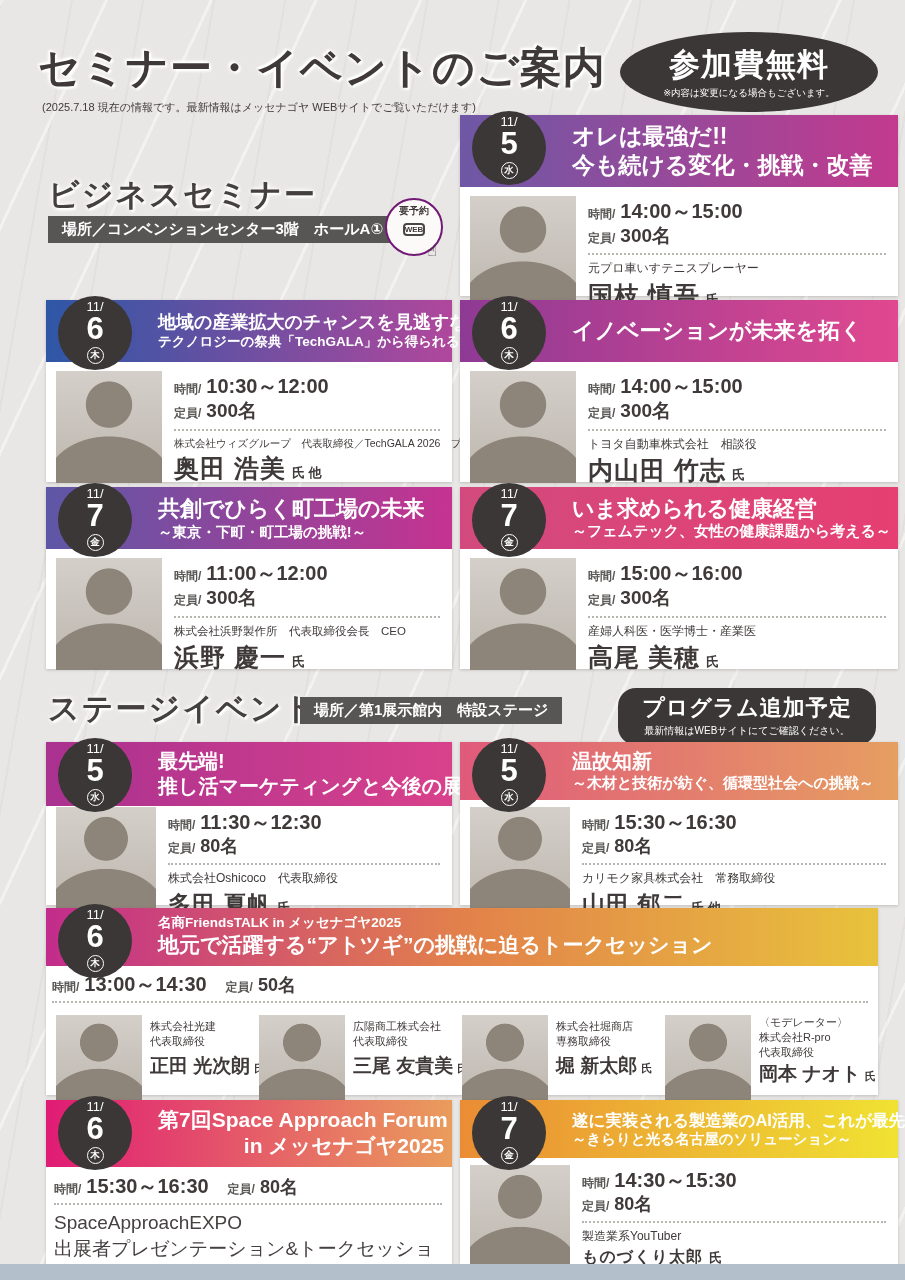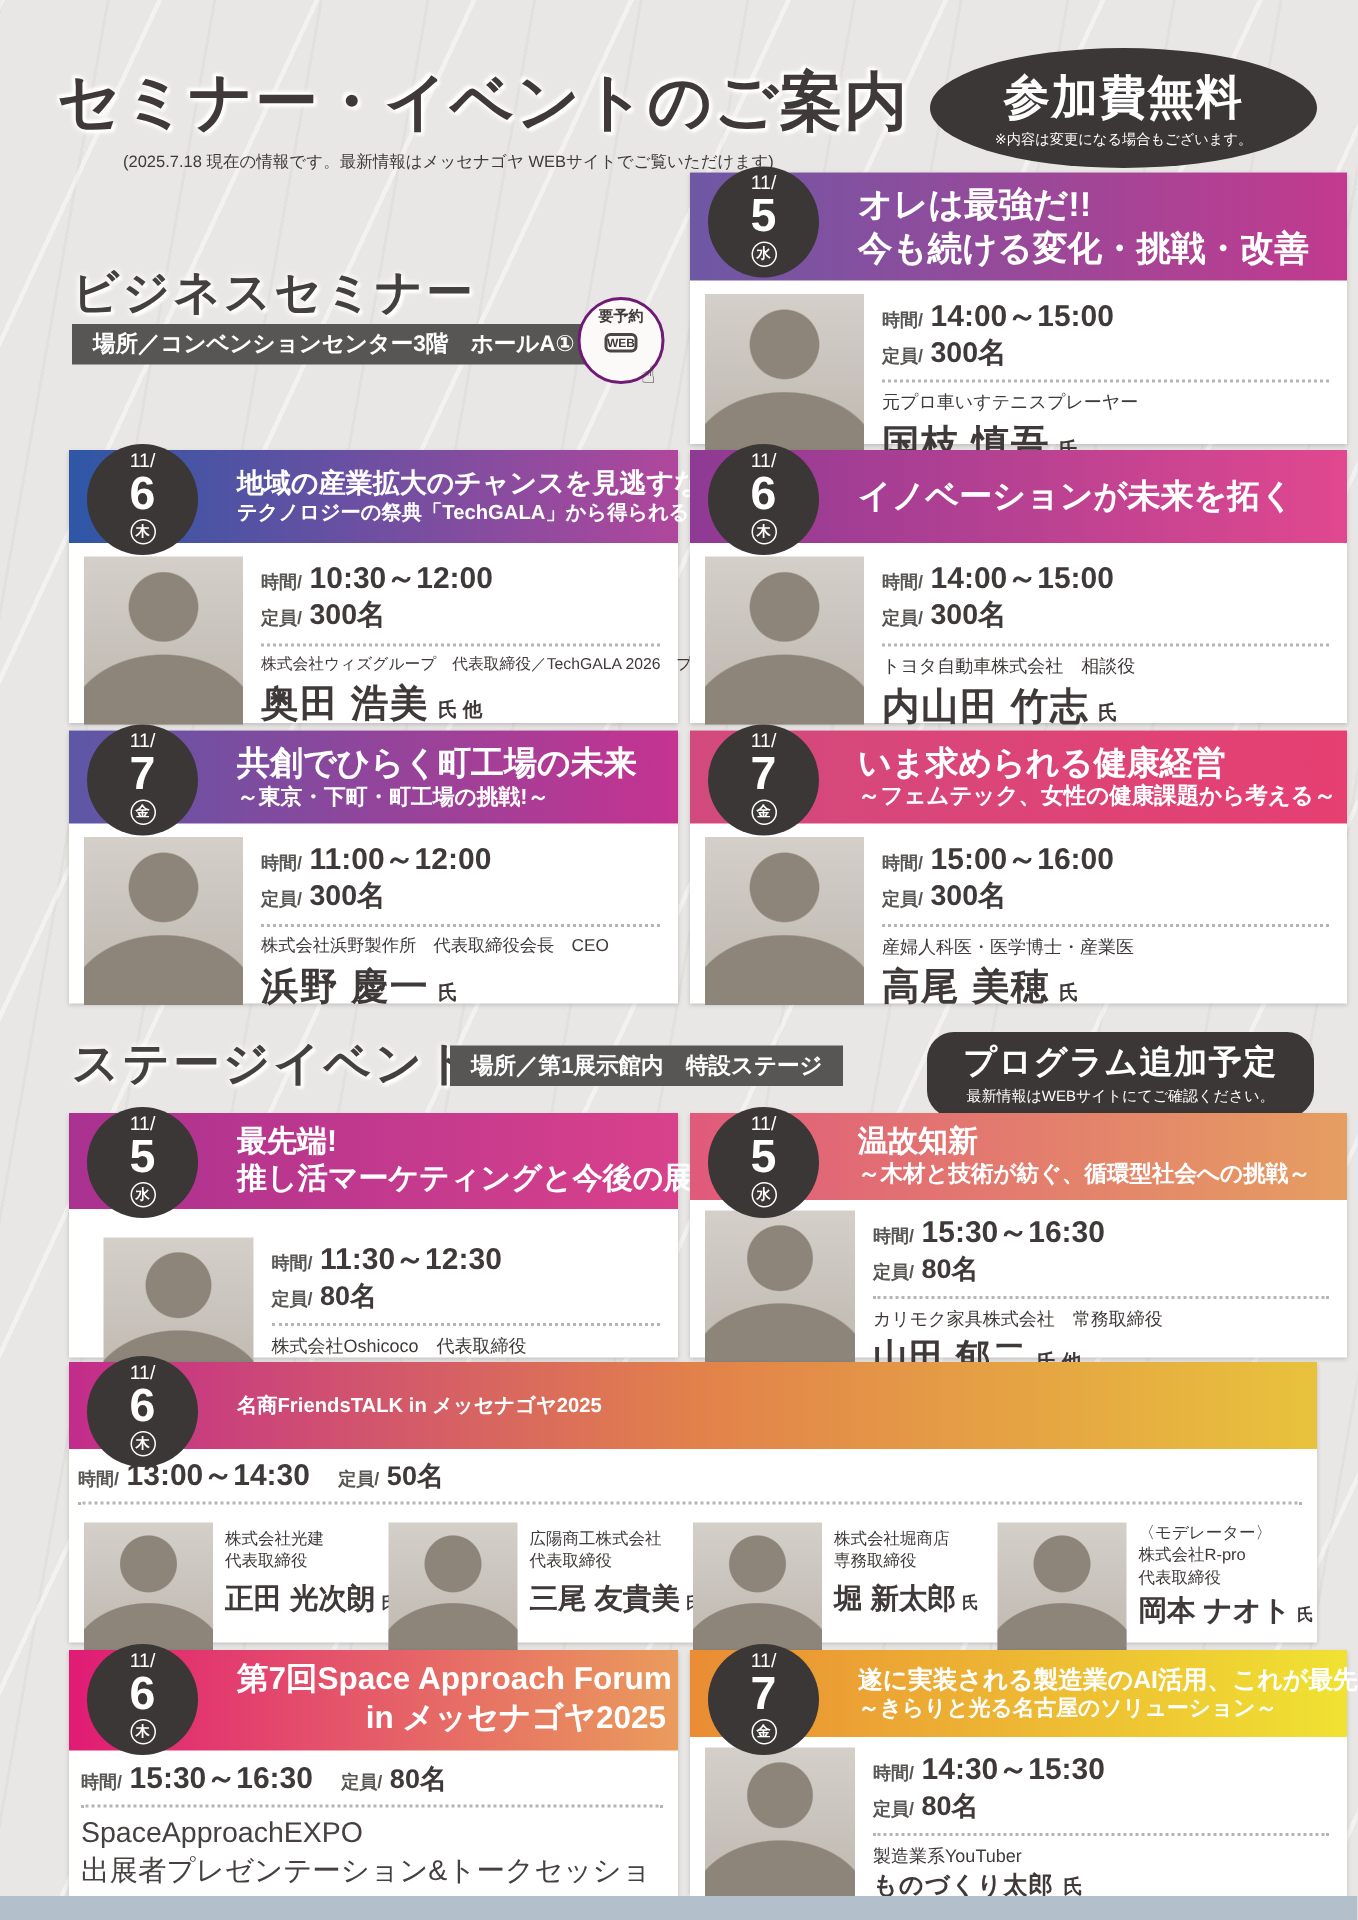--- a/index.html
+++ b/index.html
@@ -13,21 +13,21 @@
       repeating-linear-gradient(100deg, rgba(180,176,172,.12) 0 2px, rgba(0,0,0,0) 2px 70px),
       #e9e7e5;
   }
   .abs { position:absolute; }
 
   
   .page-title {
     font-size:42px; font-weight:700; letter-spacing:1px; color:#3f3a39;
     text-shadow:0 0 4px #fff,0 0 6px #fff,2px 2px 2px #fff,-2px -2px 2px #fff;
   }
-  .page-sub { font-size:11px; color:#3f3a39;margin-left:40px; }
+  .page-sub { font-size:11px; color:#3f3a39; }
   .free-badge {
     width:258px; height:80px; background:#3a3736; border-radius:50%;
     color:#fff; display:flex; flex-direction:column; align-items:center; justify-content:center;
   }
   .free-badge .b1 { font-size:31px; font-weight:700; letter-spacing:1px; }
   .free-badge .b2 { font-size:9.5px; margin-top:1px; }
 
   
   .sec-title {
     font-size:31px; font-weight:700; color:#454040; letter-spacing:2px;
@@ -247,21 +247,21 @@
 <div class="card" style="left:46px;top:742px;width:406px;height:163px;">
   <div class="card-head" style="min-height: 58px; background: linear-gradient(90deg, rgb(169, 49, 144), rgb(217, 65, 139));">
     <div class="tl" style="font-size:20px;">最先端!</div>
     <div class="tl" style="font-size:20px;">推し活マーケティングと今後の展望</div>
   </div>
   <div class="date-badge">
     <span class="dm">11/</span>
     <span class="dd">5</span>
     <span class="dw">水</span>
   </div>
-  <div class="card-body" style="padding-top:19px;margin-left:13px;">
+  <div class="card-body" style="padding-top:1px;">
     <div class="photo sm"></div>
     <div class="info">
       <div class="meta"><span class="lab">時間/</span><span class="val">11:30～12:30</span></div>
       <div class="meta"><span class="lab">定員/</span><span class="val" style="font-size:18px;">80名</span></div>
       <div class="dots"></div>
       <div class="role">株式会社Oshicoco　代表取締役</div>
       <div class="nm"><span class="name" style="font-size:23px;">多田 夏帆</span><span class="sfx">氏</span></div>
     </div>
   </div>
 </div>
@@ -284,20 +284,21 @@
       <div class="dots"></div>
       <div class="role">カリモク家具株式会社　常務取締役</div>
       <div class="nm"><span class="name" style="font-size:23px;">山田 郁二</span><span class="sfx">氏 他</span></div>
     </div>
   </div>
 </div>
 
 <div class="card" style="left:46px;top:908px;width:832px;height:187px;">
   <div class="card-head" style="min-height: 58px; background: linear-gradient(90deg, rgb(194, 44, 140), rgb(226, 129, 75), rgb(232, 194, 60));">
     <div class="tl" style="font-size:13.5px;">名商FriendsTALK in メッセナゴヤ2025</div>
+    <div class="tl" style="font-size:21px;">地元で活躍する“アトツギ”の挑戦に迫るトークセッション</div>
   </div>
   <div class="date-badge">
     <span class="dm">11/</span>
     <span class="dd">6</span>
     <span class="dw">木</span>
   </div>
   <div style="padding:5px 10px 0 6px;">
     <span class="meta inline">
       <span class="lab">時間/</span><span class="val">13:00～14:30</span>
       <span class="gap"></span>

